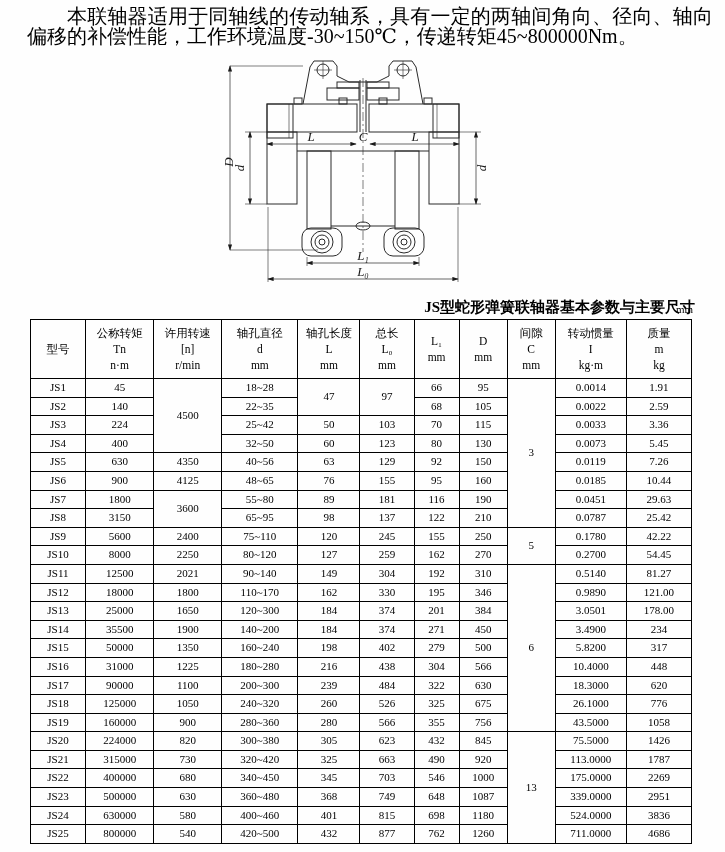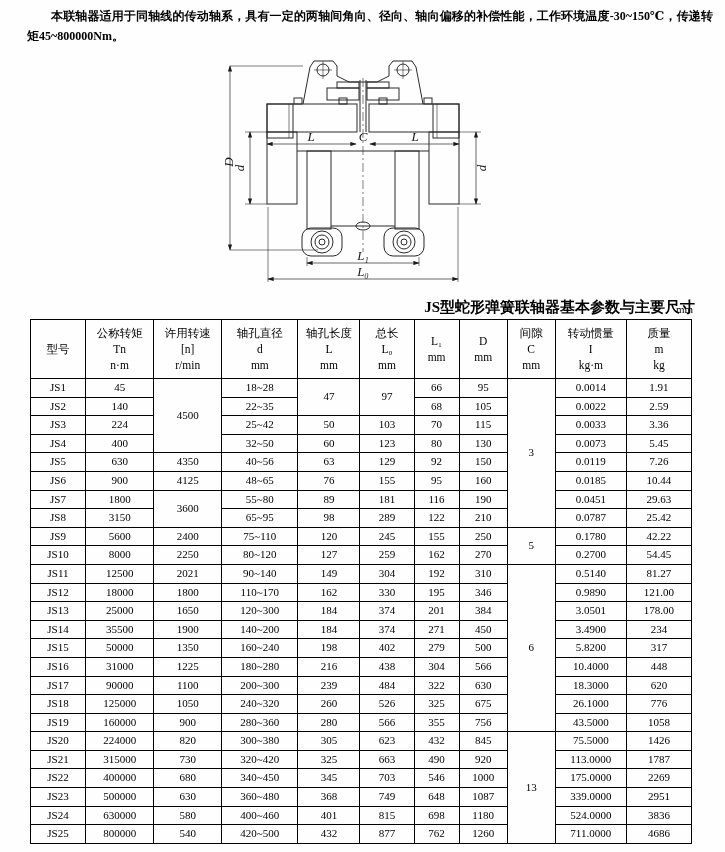--- a/index.html
+++ b/index.html
@@ -3,21 +3,21 @@
 <meta charset="utf-8">
 <style>
   html,body{margin:0;padding:0;}
   body{
     width:725px;height:852px;background:#fefefe;color:#000;
     font-family:"Liberation Serif","DejaVu Serif",serif;
     position:relative;overflow:hidden;
   }
   .intro{
     margin:6px 12px 0 27px;
-    font-size:12px;line-height:20px;text-indent:2em;text-align:justify;font-weight:bold;
+    font-size:20px;line-height:20px;text-indent:2em;text-align:justify;
   }
   .drawing-wrap{margin:8px 0 0 223px;width:285px;height:238px;}
   svg{display:block;}
   .title-row{
     position:relative;margin:6px 30px 0 30px;height:18px;
   }
   .table-title{
     display:block;text-align:right;font-weight:bold;font-size:15px;line-height:18px;
   }
   .unit-note{
@@ -283,21 +283,21 @@
         <td>116</td>
         <td>190</td>
         <td>0.0451</td>
         <td>29.63</td>
       </tr>
       <tr>
         <td>JS8</td>
         <td>3150</td>
         <td>65~95</td>
         <td>98</td>
-        <td>289</td>
+        <td>137</td>
         <td>122</td>
         <td>210</td>
         <td>0.0787</td>
         <td>25.42</td>
       </tr>
       <tr>
         <td>JS9</td>
         <td>5600</td>
         <td>2400</td>
         <td>75~110</td>

